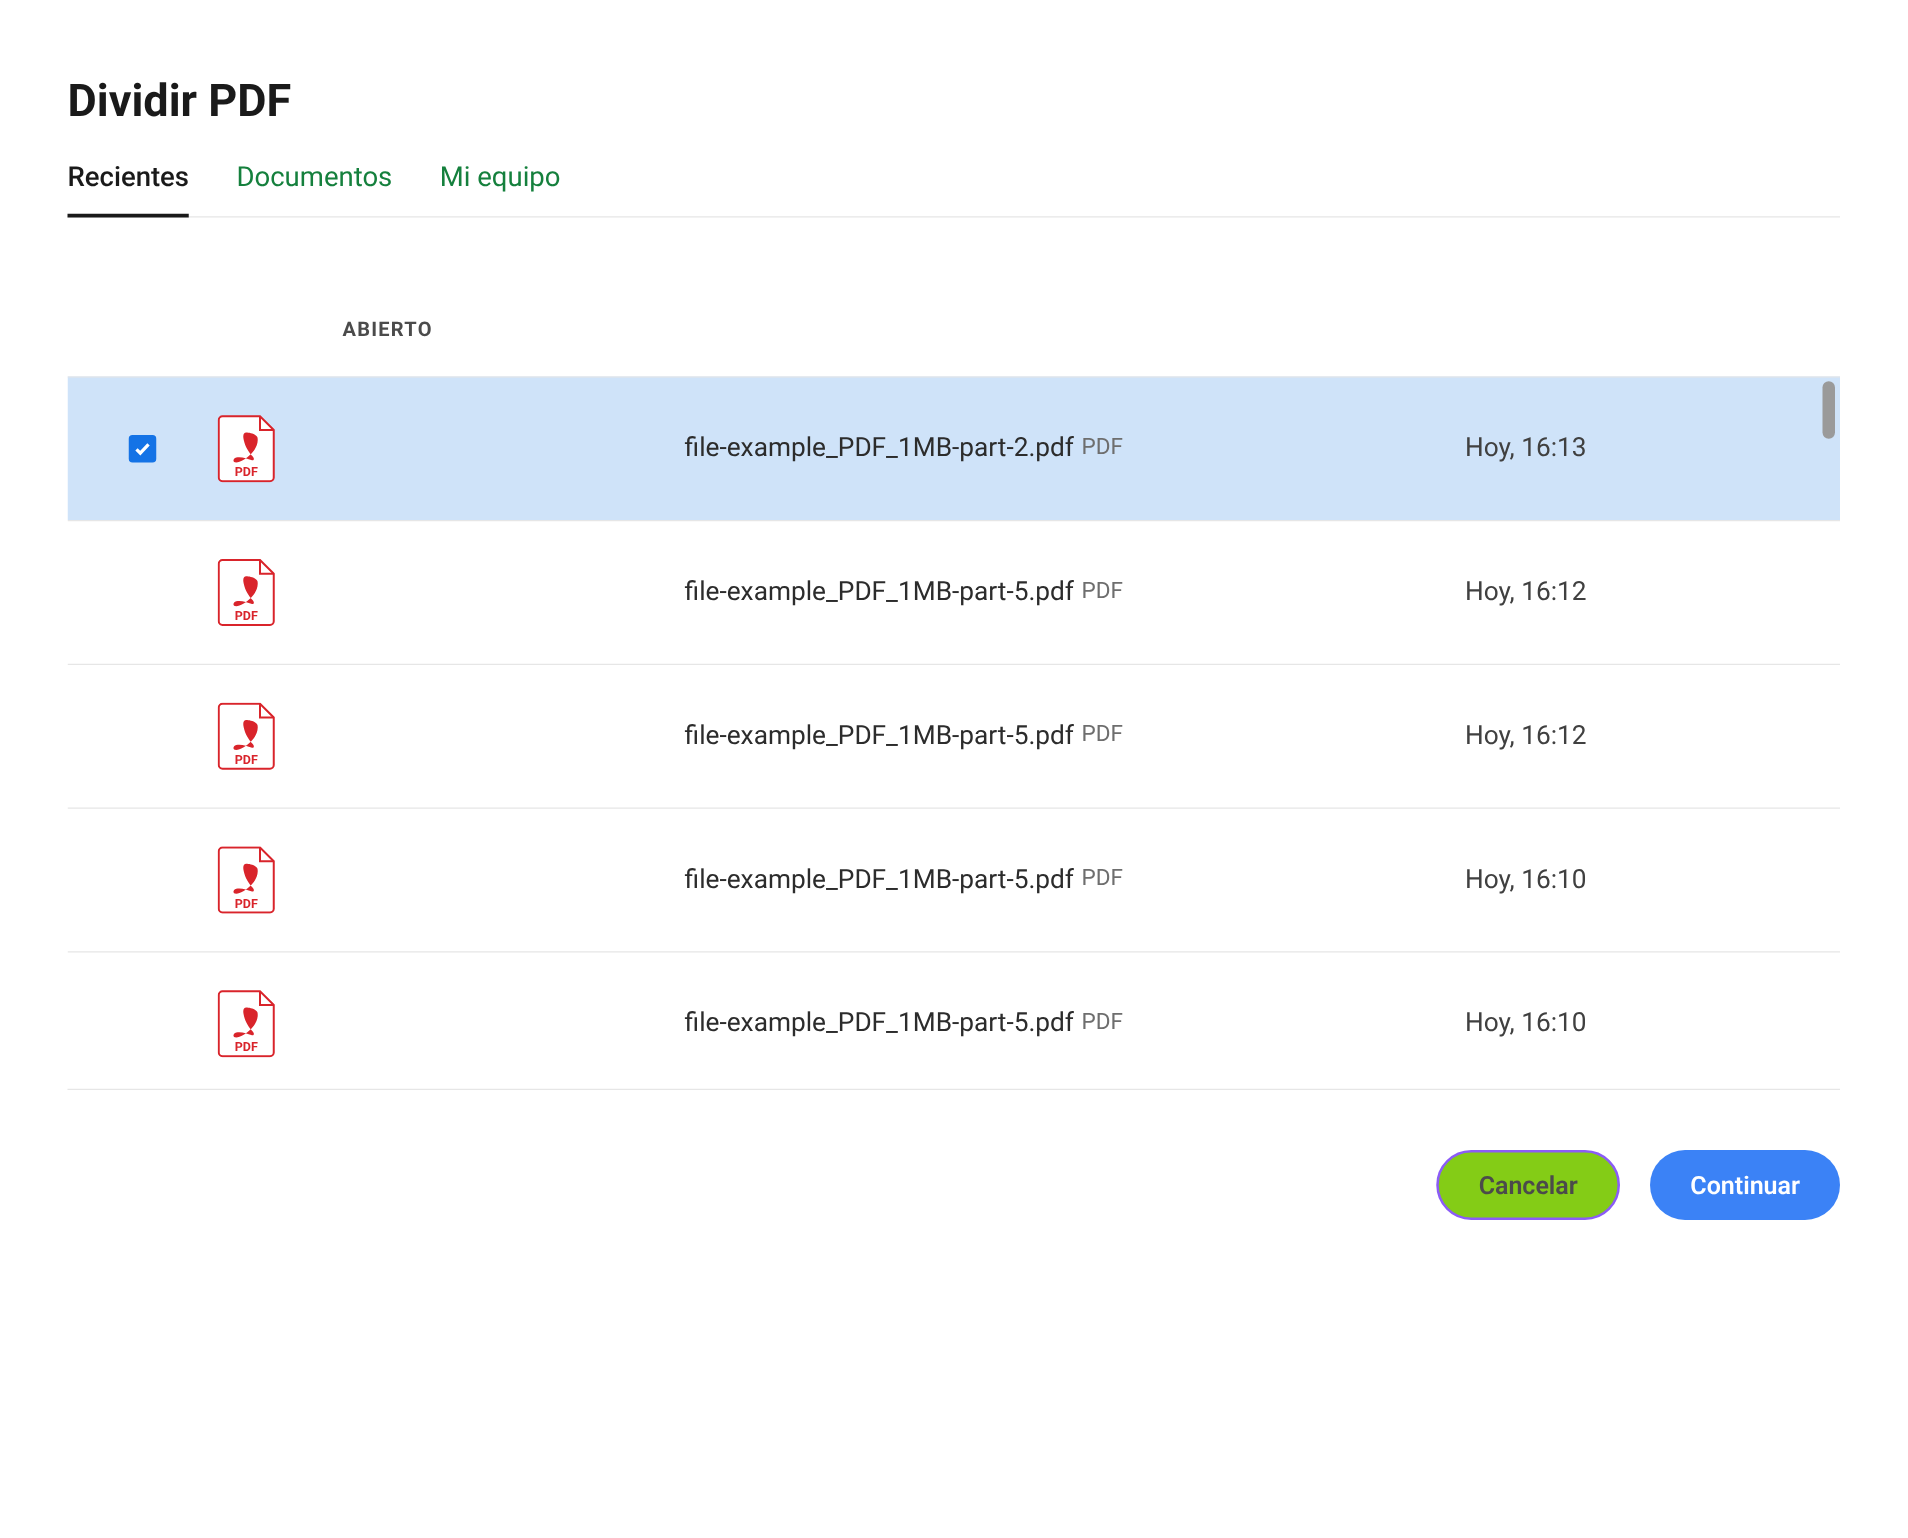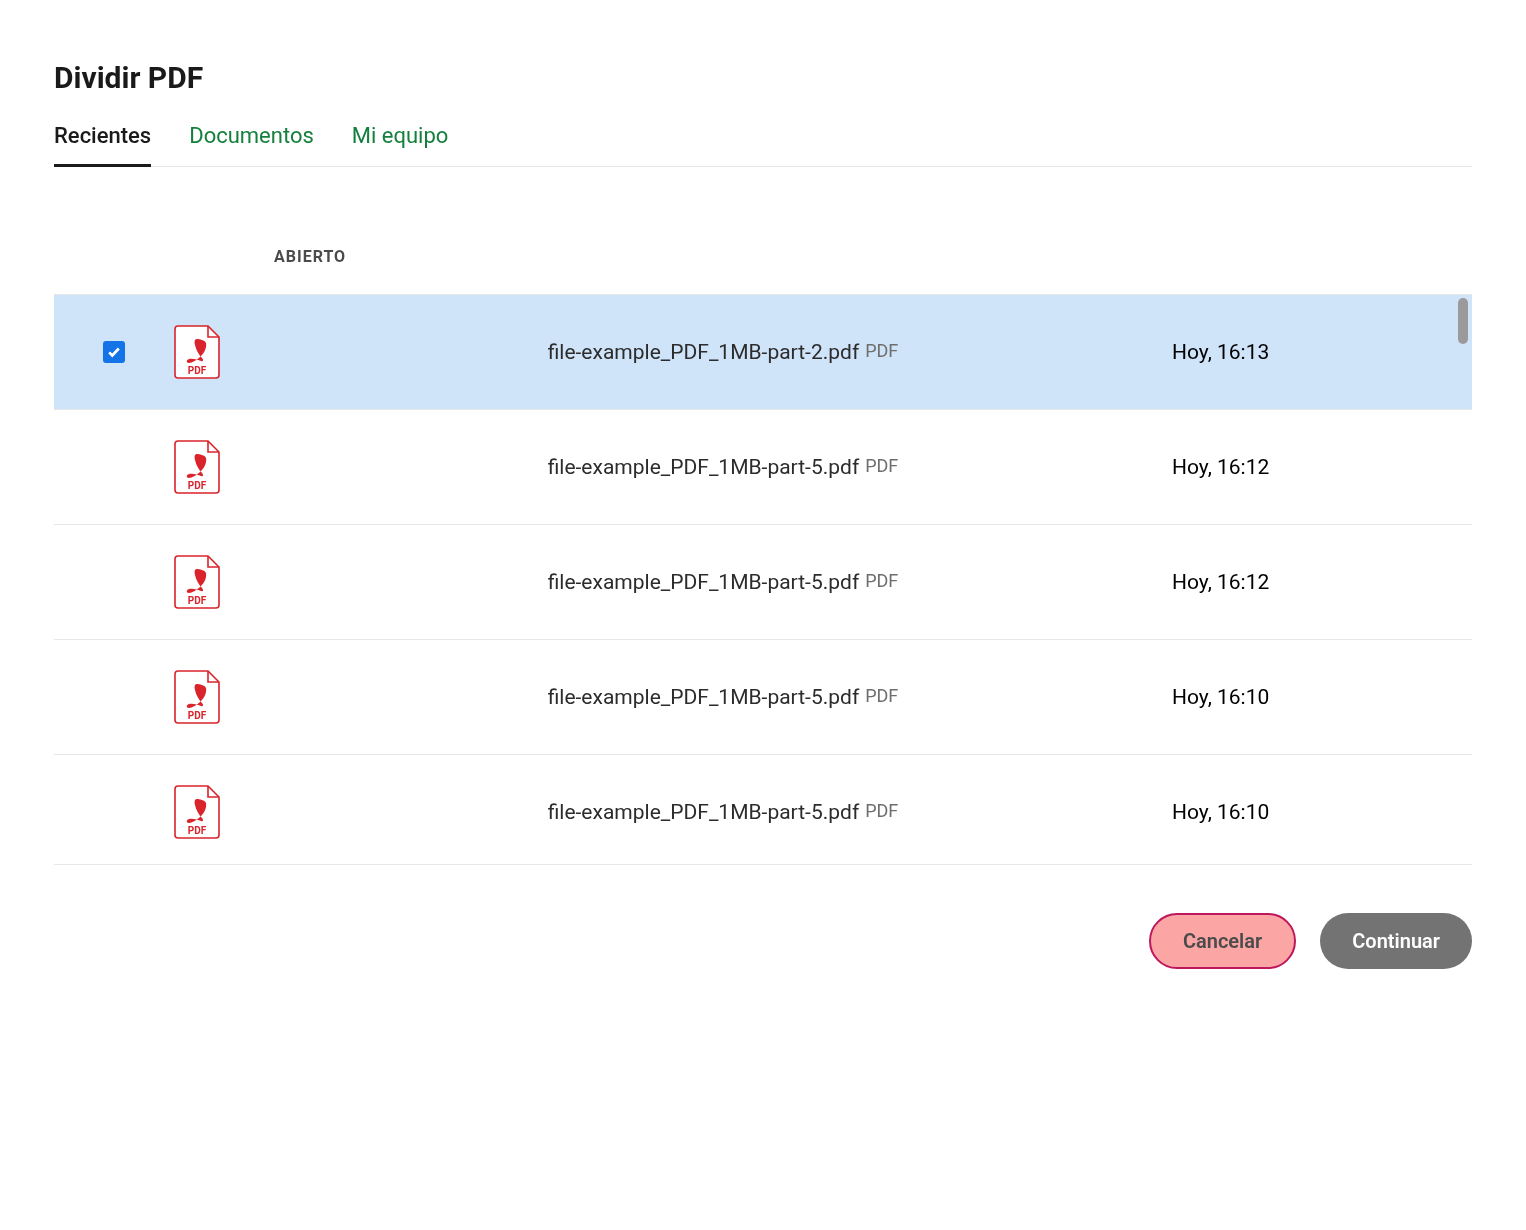--- a/index.html
+++ b/index.html
@@ -8,21 +8,21 @@
       padding: 0;
     }
     body {
       font-family: -apple-system, BlinkMacSystemFont, "Segoe UI", Roboto, Helvetica, Arial, sans-serif;
       background: #ffffff;
       padding: 60px 54px 40px 54px;
       width: 1526px;
       color: #2c2c2c;
     }
     .page-title {
-      font-size: 30px;
+      font-size: 36px;
       font-weight: 700;
       color: #1a1a1a;
       margin-bottom: 28px;
     }
     .tabs {
       display: flex;
       gap: 38px;
       border-bottom: 1px solid #e6e6e6;
       margin-bottom: 60px;
     }
@@ -132,21 +132,21 @@
       font-size: 21px;
       color: #2c2c2c;
       font-weight: 400;
     }
     .file-type {
       font-size: 18px;
       color: #6e6e6e;
     }
     .opened-cell {
       font-size: 21px;
-      color: #000000;
+      color: #404040;
     }
     .scroll-thumb {
       position: absolute;
       top: 4px;
       right: 4px;
       width: 10px;
       height: 46px;
       background: #9a9a9a;
       border-radius: 5px;
     }
@@ -159,26 +159,26 @@
     .btn {
       font-size: 20px;
       font-weight: 600;
       padding: 14px 32px;
       border-radius: 30px;
       cursor: pointer;
       font-family: inherit;
       border: none;
     }
     .btn-secondary {
-      background: #fca5a5;
+      background: #84cc16;
       color: #4b4b4b;
-      border: 2px solid #be185d;
+      border: 2px solid #8b5cf6;
     }
     .btn-primary {
-      background: #737373;
+      background: #3b82f6;
       color: #fff;
     }
   </style>
 </head>
 <body>
 
 <h1 class="page-title">Dividir PDF</h1>
 
 <div class="tabs">
   <button class="tab active">Recientes</button>

